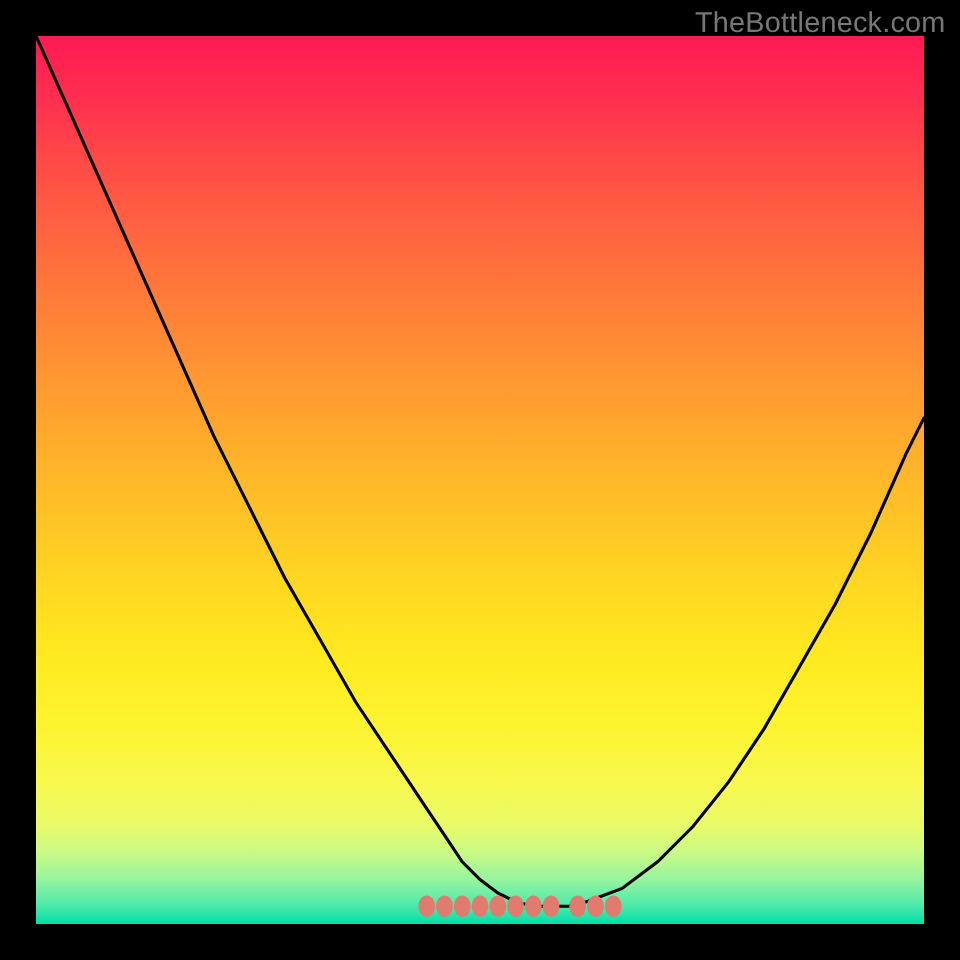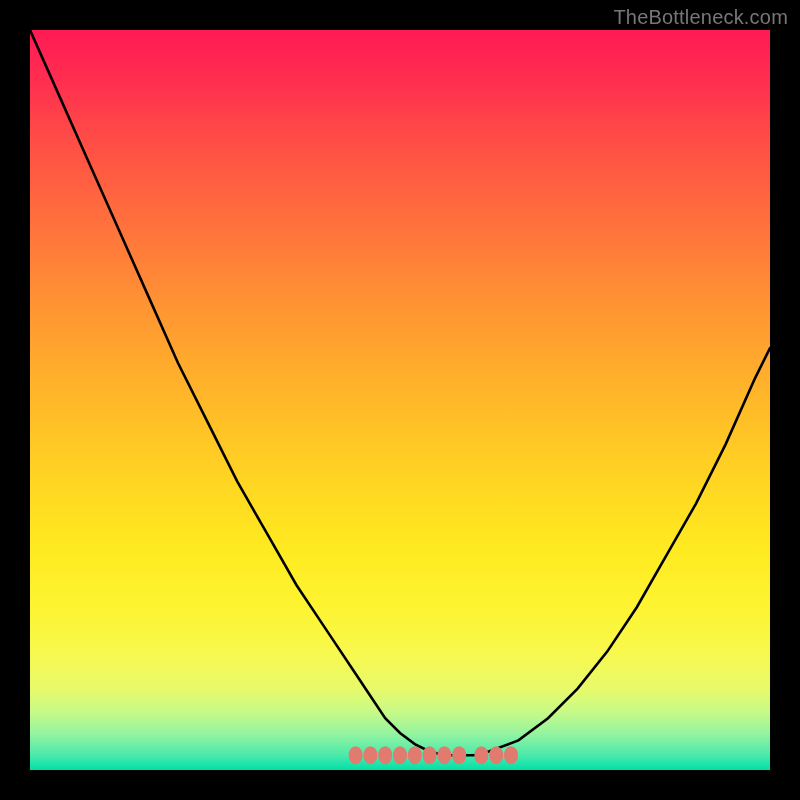--- a/index.html
+++ b/index.html
@@ -50,21 +50,21 @@
     top: 0;
     left: 0;
     width: 740px;
     height: 740px;
   }
   .watermark {
     position: absolute;
     top: 6px;
     right: 12px;
     color: #777;
-    font-size: 20px;
+    font-size: 24px;
     font-weight: 500;
     letter-spacing: 0.2px;
   }
 </style>
 </head>
 <body>
 
 <div class="frame">
   <div class="plot-area">
     <svg class="curve" viewBox="0 0 740 740">

